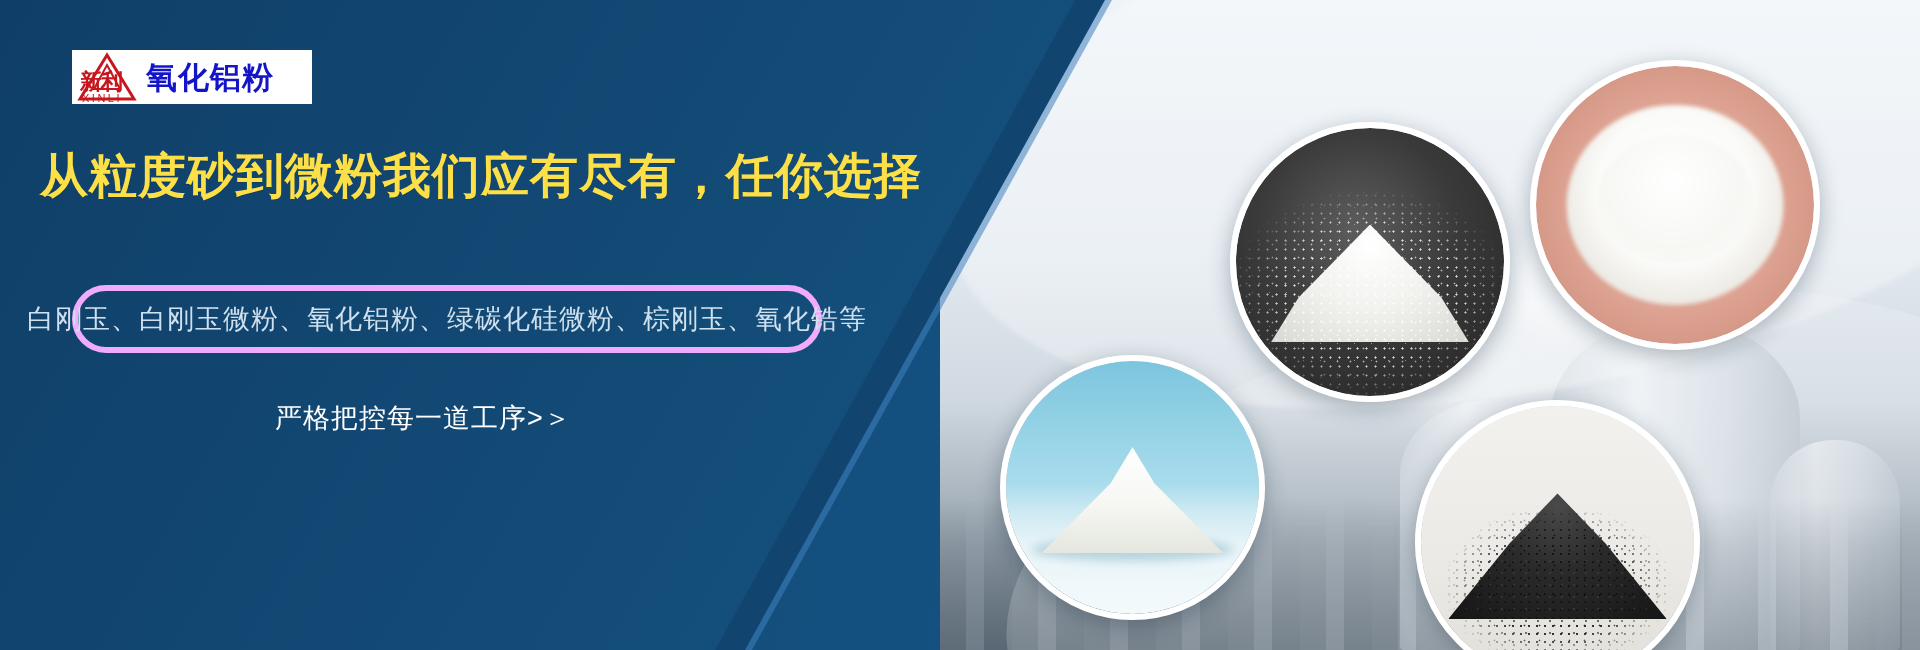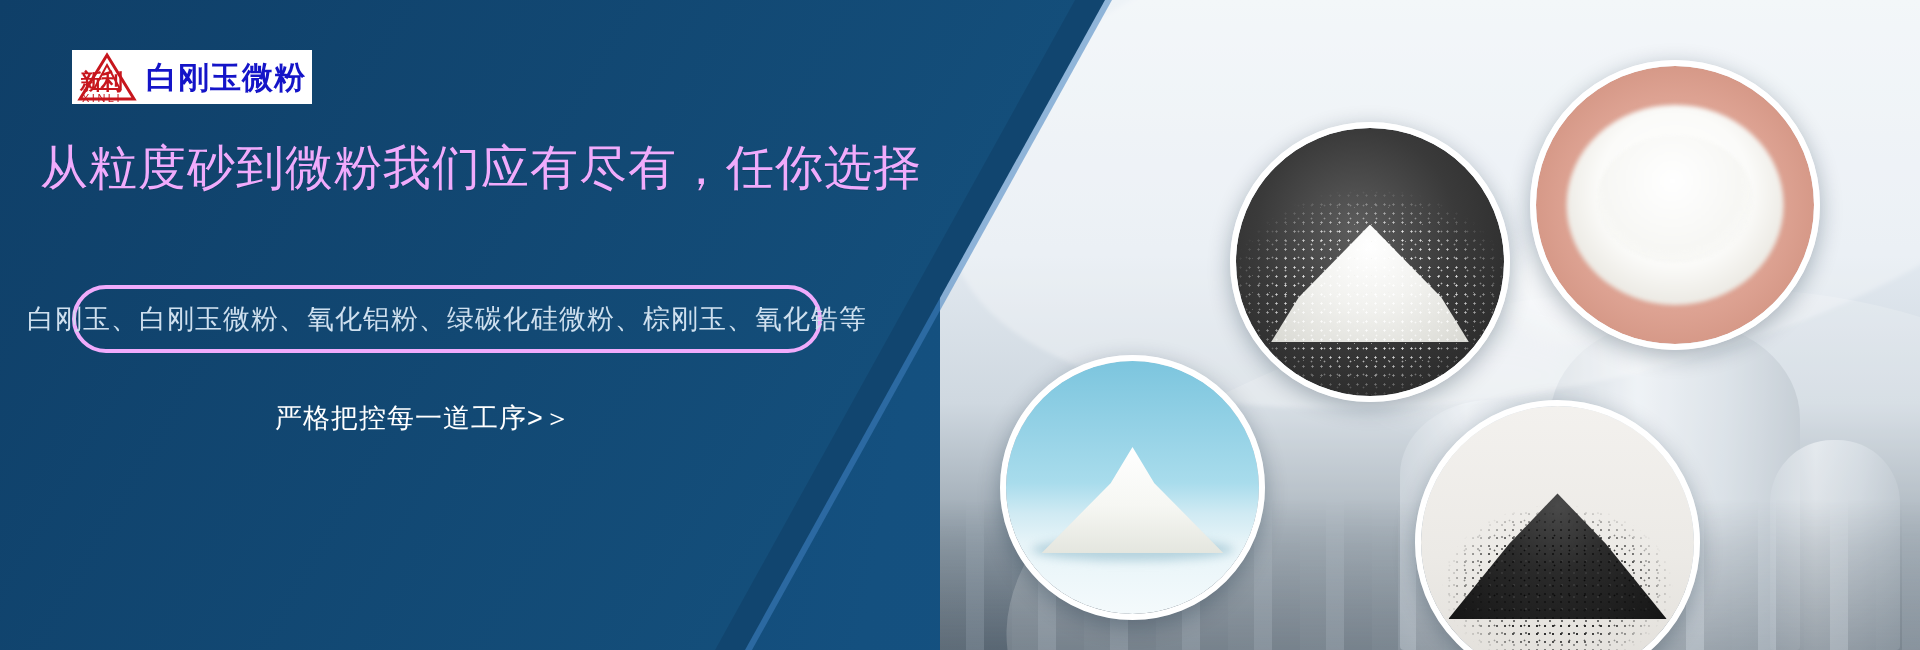--- a/index.html
+++ b/index.html
@@ -152,38 +152,38 @@
     letter-spacing: 1px;
     margin-left: 8px;
     line-height: 1;
     white-space: nowrap;
   }
 
   
   .headline {
     position: absolute;
     left: 40px;
-    top: 136px;
+    top: 144px;
     font-size: 48px;
-    font-weight: 400;
-    color: #f0abfc;
+    font-weight: 700;
+    color: #fde047;
     letter-spacing: 1px;
     white-space: nowrap;
     text-shadow: 0 1px 0 rgba(0,0,0,.12);
   }
 
   
   .pill {
     position: absolute;
     left: 72px;
     top: 285px;
     width: 750px;
     height: 68px;
     box-sizing: border-box;
-    border: 4px solid #f0abfc;
+    border: 6px solid #f0abfc;
     border-radius: 34px;
     display: flex;
     align-items: center;
     justify-content: center;
   }
   .pill-text {
     font-size: 27px;
     color: #cfe0ef;
     letter-spacing: 1px;
     white-space: nowrap;
@@ -376,21 +376,21 @@
 
   <div class="logo-box">
     <div class="logo-mark">
       <svg width="62" height="52" viewBox="0 0 62 52" aria-hidden="true">
         <polygon points="31,4 58,48 4,48" fill="none" stroke="#c7161d" stroke-width="3"></polygon>
         <polygon points="31,14 44,38 18,38" fill="none" stroke="#c7161d" stroke-width="2"></polygon>
       </svg>
       <span class="xinli-cn">新利</span>
       <span class="xinli-en">XINLI</span>
     </div>
-    <div class="logo-word">白刚玉微粉</div>
+    <div class="logo-word">氧化铝粉</div>
   </div>
 
   <div class="headline">从粒度砂到微粉我们应有尽有，任你选择</div>
 
   <div class="pill">
     <span class="pill-text">白刚玉、白刚玉微粉、氧化铝粉、绿碳化硅微粉、棕刚玉、氧化锆等</span>
   </div>
 
   <div class="subtitle">严格把控每一道工序&gt;＞</div>
 

